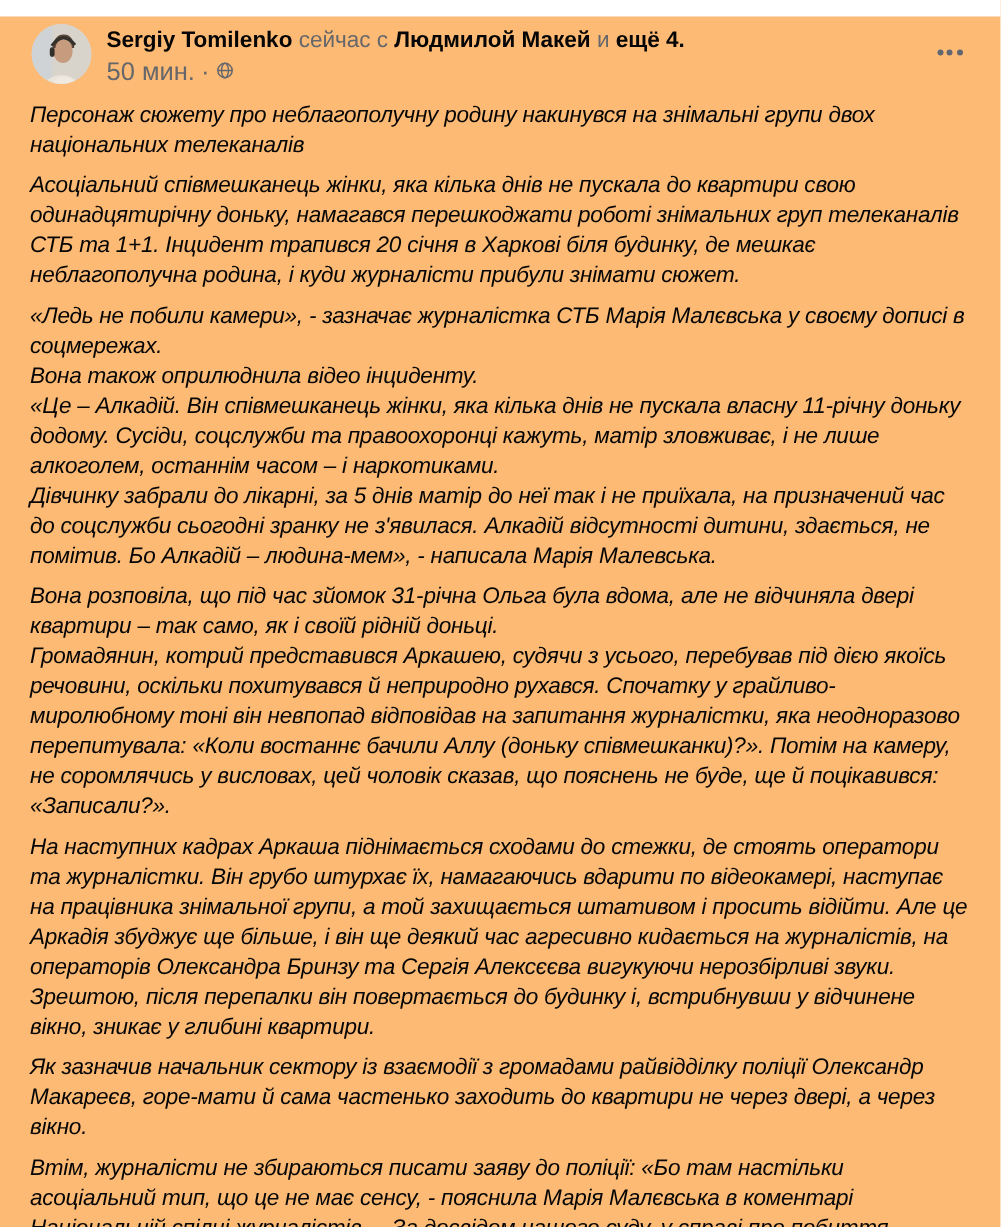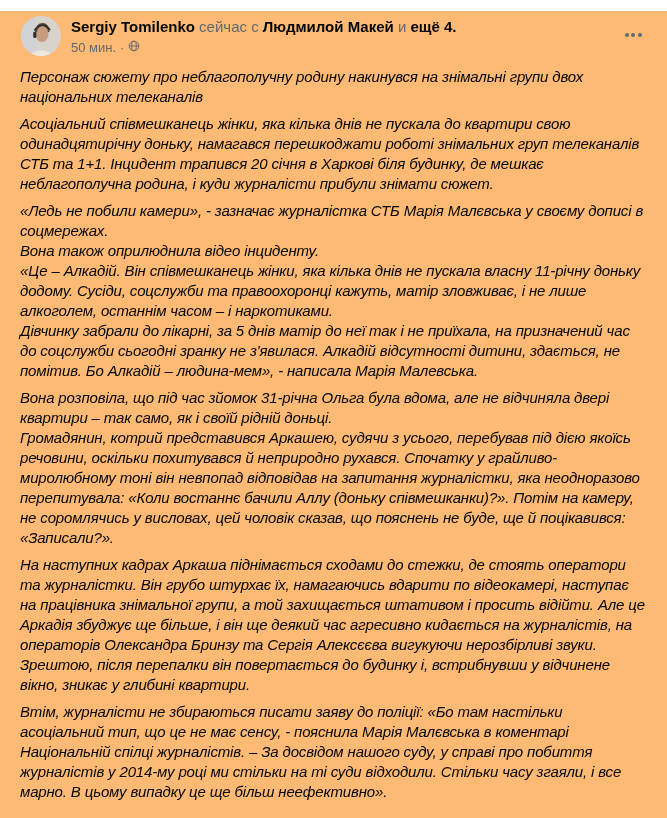--- a/index.html
+++ b/index.html
@@ -37,21 +37,21 @@
     font-weight: bold;
     color: #050505;
     cursor: pointer;
   }
   .header-line1 .ctx { color: #65676B; }
   .header-line1 .dot-end { color:#050505; font-weight: bold; }
   .header-line2 {
     display: flex;
     align-items: center;
     gap: 4px;
-    font-size: 13px;
+    font-size: 17px;
     line-height: 17px;
     color: #65676B;
     margin-top: 1px;
   }
   .header-line2 .ts { cursor: pointer; }
   .globe { display: inline-block; margin-top: 1px; }
 
   .more-button {
     position: absolute;
     right: 18px; top: 10px;
@@ -140,16 +140,17 @@
   <div class="post-body">
     <p>Персонаж сюжету про неблагополучну родину накинувся на знімальні групи двох національних телеканалів</p>
     <p>Асоціальний співмешканець жінки, яка кілька днів не пускала до квартири свою одинадцятирічну доньку, намагався перешкоджати роботі знімальних груп телеканалів СТБ та 1+1. Інцидент трапився 20 січня в Харкові біля будинку, де мешкає неблагополучна родина, і куди журналісти прибули знімати сюжет.</p>
     <p>«Ледь не побили камери», - зазначає журналістка СТБ Марія Малєвська у своєму дописі в соцмережах.
 Вона також оприлюднила відео інциденту.
 «Це – Алкадій. Він співмешканець жінки, яка кілька днів не пускала власну 11-річну доньку додому. Сусіди, соцслужби та правоохоронці кажуть, матір зловживає, і не лише алкоголем, останнім часом – і наркотиками.
 Дівчинку забрали до лікарні, за 5 днів матір до неї так і не приїхала, на призначений час до соцслужби сьогодні зранку не з'явилася. Алкадій відсутності дитини, здається, не помітив. Бо Алкадій – людина-мем», - написала Марія Малевська.</p>
     <p>Вона розповіла, що під час зйомок 31-річна Ольга була вдома, але не відчиняла двері квартири – так само, як і своїй рідній доньці.
 Громадянин, котрий представився Аркашею, судячи з усього, перебував під дією якоїсь речовини, оскільки похитувався й неприродно рухався. Спочатку у грайливо-миролюбному тоні він невпопад відповідав на запитання журналістки, яка неодноразово перепитувала: «Коли востаннє бачили Аллу (доньку співмешканки)?». Потім на камеру, не соромлячись у висловах, цей чоловік сказав, що пояснень не буде, ще й поцікавився: «Записали?».</p>
     <p>На наступних кадрах Аркаша піднімається сходами до стежки, де стоять оператори та журналістки. Він грубо штурхає їх, намагаючись вдарити по відеокамері, наступає на працівника знімальної групи, а той захищається штативом і просить відійти. Але це Аркадія збуджує ще більше, і він ще деякий час агресивно кидається на журналістів, на операторів Олександра  Бринзу та Сергія Алексєєва вигукуючи нерозбірливі звуки. Зрештою, після перепалки він повертається до будинку і, встрибнувши у відчинене вікно, зникає у глибині квартири.</p>
+    <p>Як зазначив начальник сектору із взаємодії з громадами райвідділку поліції Олександр Макареєв, горе-мати й сама частенько заходить до квартири не через двері, а через вікно.</p>
     <p>Втім, журналісти не збираються писати заяву до поліції: «Бо там настільки асоціальний тип, що це не має сенсу, - пояснила Марія Малєвська в коментарі Національній спілці журналістів. – За досвідом нашого суду, у справі про побиття журналістів у 2014-му році ми стільки на ті суди відходили. Стільки часу згаяли, і все марно. В цьому випадку це ще більш неефективно».</p>
   </div>
 
 </div>
 
 </body></html>

